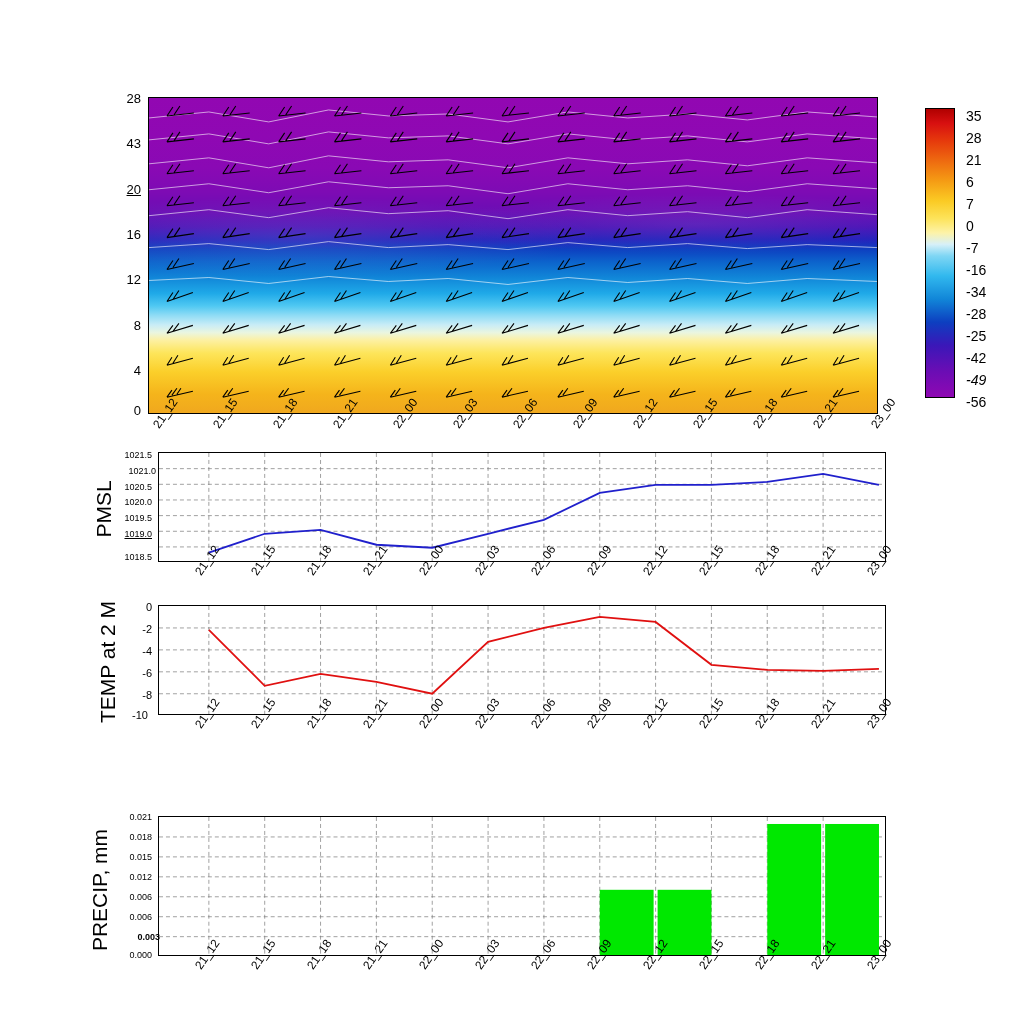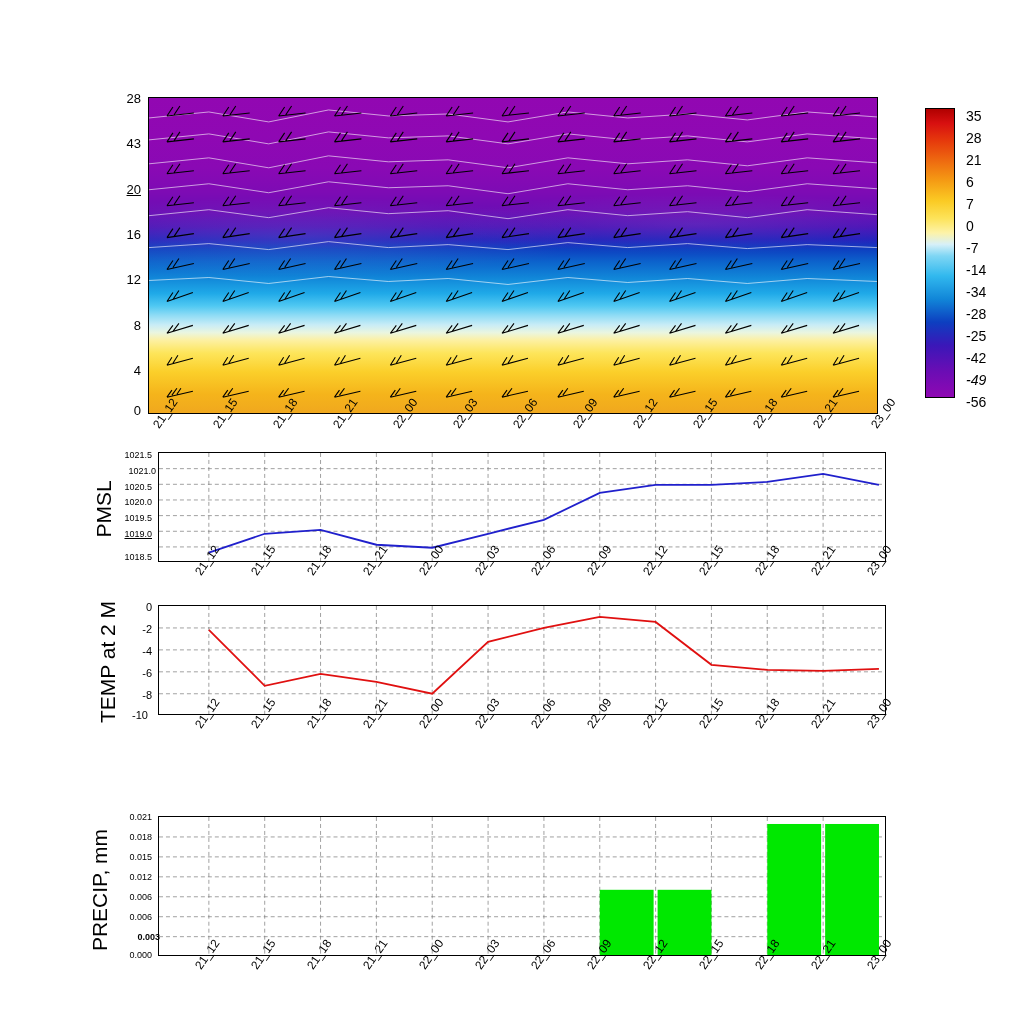--- a/index.html
+++ b/index.html
@@ -367,21 +367,21 @@
   <div class="xlab" style="left:868px; top:423px;">23_00</div>
 
   <div id="colorbar-wrap"></div>
   <div class="cbar-label" style="top:108px;">35</div>
   <div class="cbar-label" style="top:130px;">28</div>
   <div class="cbar-label" style="top:152px;">21</div>
   <div class="cbar-label" style="top:174px;">6</div>
   <div class="cbar-label" style="top:196px;">7</div>
   <div class="cbar-label" style="top:218px;">0</div>
   <div class="cbar-label" style="top:240px;">-7</div>
-  <div class="cbar-label" style="top:262px;">-14</div>
+  <div class="cbar-label" style="top:262px;">-16</div>
   <div class="cbar-label" style="top:284px;">-34</div>
   <div class="cbar-label" style="top:306px;">-28</div>
   <div class="cbar-label" style="top:328px;">-25</div>
   <div class="cbar-label" style="top:350px;">-42</div>
   <div class="cbar-label" style="top:372px;font-style:italic;">-49</div>
   <div class="cbar-label" style="top:394px;">-56</div>
 
   <div class="panel" style="left:158px; top:452px; width:728px; height:110px;">
     <svg viewBox="0 0 728 110" preserveAspectRatio="none">
       <g stroke="#777777" stroke-width="0.7" stroke-dasharray="4,3" fill="none">

